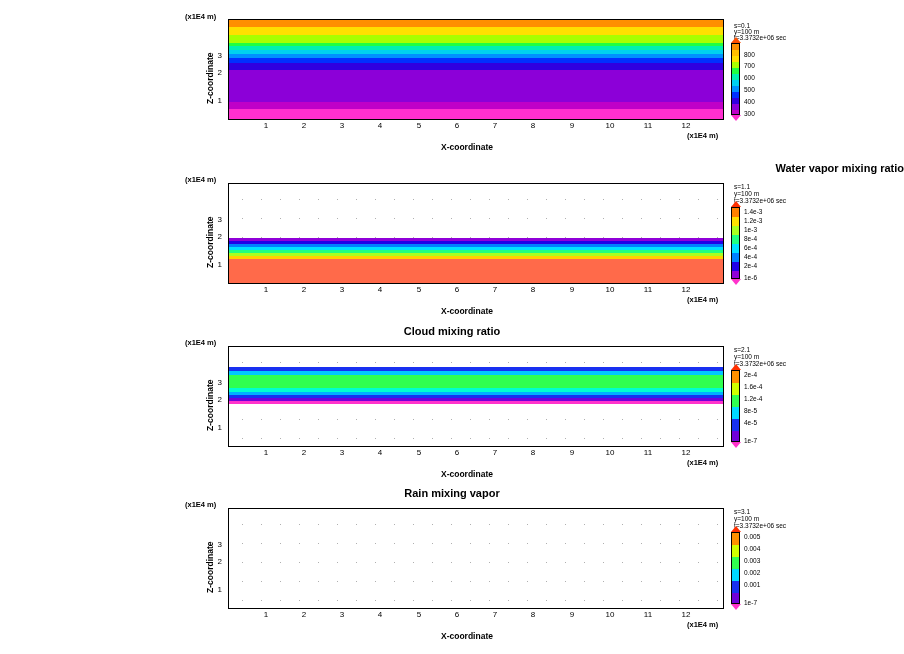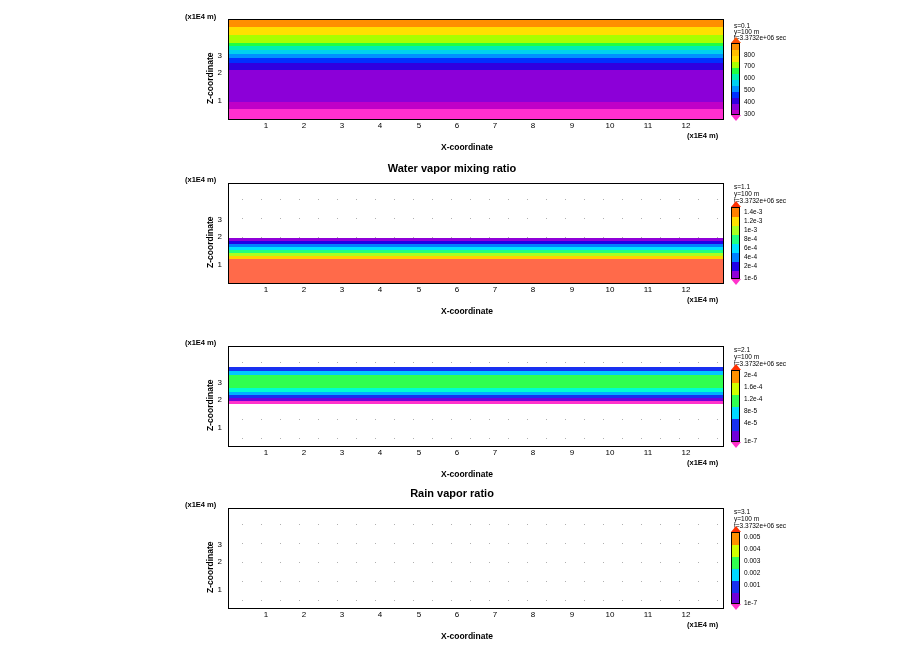--- a/index.html
+++ b/index.html
@@ -85,21 +85,21 @@
   <div class="tri-dn" style="left:731px;top:115px;border-top:6px solid #ff2fd0;"></div>
   <div class="cbtext" style="left:744px;top:51px;">800</div>
   <div class="cbtext" style="left:744px;top:62px;">700</div>
   <div class="cbtext" style="left:744px;top:74px;">600</div>
   <div class="cbtext" style="left:744px;top:86px;">500</div>
   <div class="cbtext" style="left:744px;top:98px;">400</div>
   <div class="cbtext" style="left:744px;top:110px;">300</div>
 </div>
 
 <div class="panel" style="top:162px;height:162px;">
-  <div class="title" style="top:0px;">Water vapor mixing ratio</div>
+  <div class="title" style="top:0px;text-align:right;">Water vapor mixing ratio</div>
   <div class="unit" style="left:185px;top:13px;">(x1E4 m)</div>
 
   <div class="plotbox" style="left:228px;top:21px;width:496px;height:101px;">
     <div class="dots"></div>
     <div class="band" style="top:54px;height:3px;background:#9000d8;"></div>
     <div class="band" style="top:57px;height:3px;background:#2000e8;"></div>
     <div class="band" style="top:60px;height:3px;background:#0080ff;"></div>
     <div class="band" style="top:63px;height:3px;background:#00e0ff;"></div>
     <div class="band" style="top:66px;height:3px;background:#20ff80;"></div>
     <div class="band" style="top:69px;height:3px;background:#a8ff20;"></div>
@@ -147,20 +147,21 @@
   <div class="cbtext" style="left:744px;top:55px;">1.2e-3</div>
   <div class="cbtext" style="left:744px;top:64px;">1e-3</div>
   <div class="cbtext" style="left:744px;top:73px;">8e-4</div>
   <div class="cbtext" style="left:744px;top:82px;">6e-4</div>
   <div class="cbtext" style="left:744px;top:91px;">4e-4</div>
   <div class="cbtext" style="left:744px;top:100px;">2e-4</div>
   <div class="cbtext" style="left:744px;top:112px;">1e-6</div>
 </div>
 
 <div class="panel" style="top:325px;height:162px;">
+  <div class="title" style="top:0px;">Cloud mixing ratio</div>
   <div class="unit" style="left:185px;top:13px;">(x1E4 m)</div>
 
   <div class="plotbox" style="left:228px;top:21px;width:496px;height:101px;">
     <div class="dots"></div>
     <div class="band" style="top:20px;height:4px;background:#1830f0;"></div>
     <div class="band" style="top:24px;height:4px;background:#00c8ff;"></div>
     <div class="band" style="top:28px;height:13px;background:#30ff50;"></div>
     <div class="band" style="top:41px;height:4px;background:#00ffd0;"></div>
     <div class="band" style="top:45px;height:3px;background:#00b0ff;"></div>
     <div class="band" style="top:48px;height:3px;background:#1830f0;"></div>
@@ -203,21 +204,21 @@
   <div class="tri-dn" style="left:731px;top:117px;border-top:6px solid #ff33cc;"></div>
   <div class="cbtext" style="left:744px;top:46px;">2e-4</div>
   <div class="cbtext" style="left:744px;top:58px;">1.6e-4</div>
   <div class="cbtext" style="left:744px;top:70px;">1.2e-4</div>
   <div class="cbtext" style="left:744px;top:82px;">8e-5</div>
   <div class="cbtext" style="left:744px;top:94px;">4e-5</div>
   <div class="cbtext" style="left:744px;top:112px;">1e-7</div>
 </div>
 
 <div class="panel" style="top:487px;height:167px;">
-  <div class="title" style="top:0px;">Rain vapor ratio</div>
+  <div class="title" style="top:0px;">Rain mixing vapor</div>
   <div class="unit" style="left:185px;top:13px;">(x1E4 m)</div>
 
   <div class="plotbox" style="left:228px;top:21px;width:496px;height:101px;">
     <div class="dots"></div>
   </div>
 
   <div class="ytick" style="left:208px;top:53px;">3</div>
   <div class="ytick" style="left:208px;top:70px;">2</div>
   <div class="ytick" style="left:208px;top:98px;">1</div>
   <div class="ylabel" style="left:205px;top:106px;font-weight:bold;">Z-coordinate</div>

